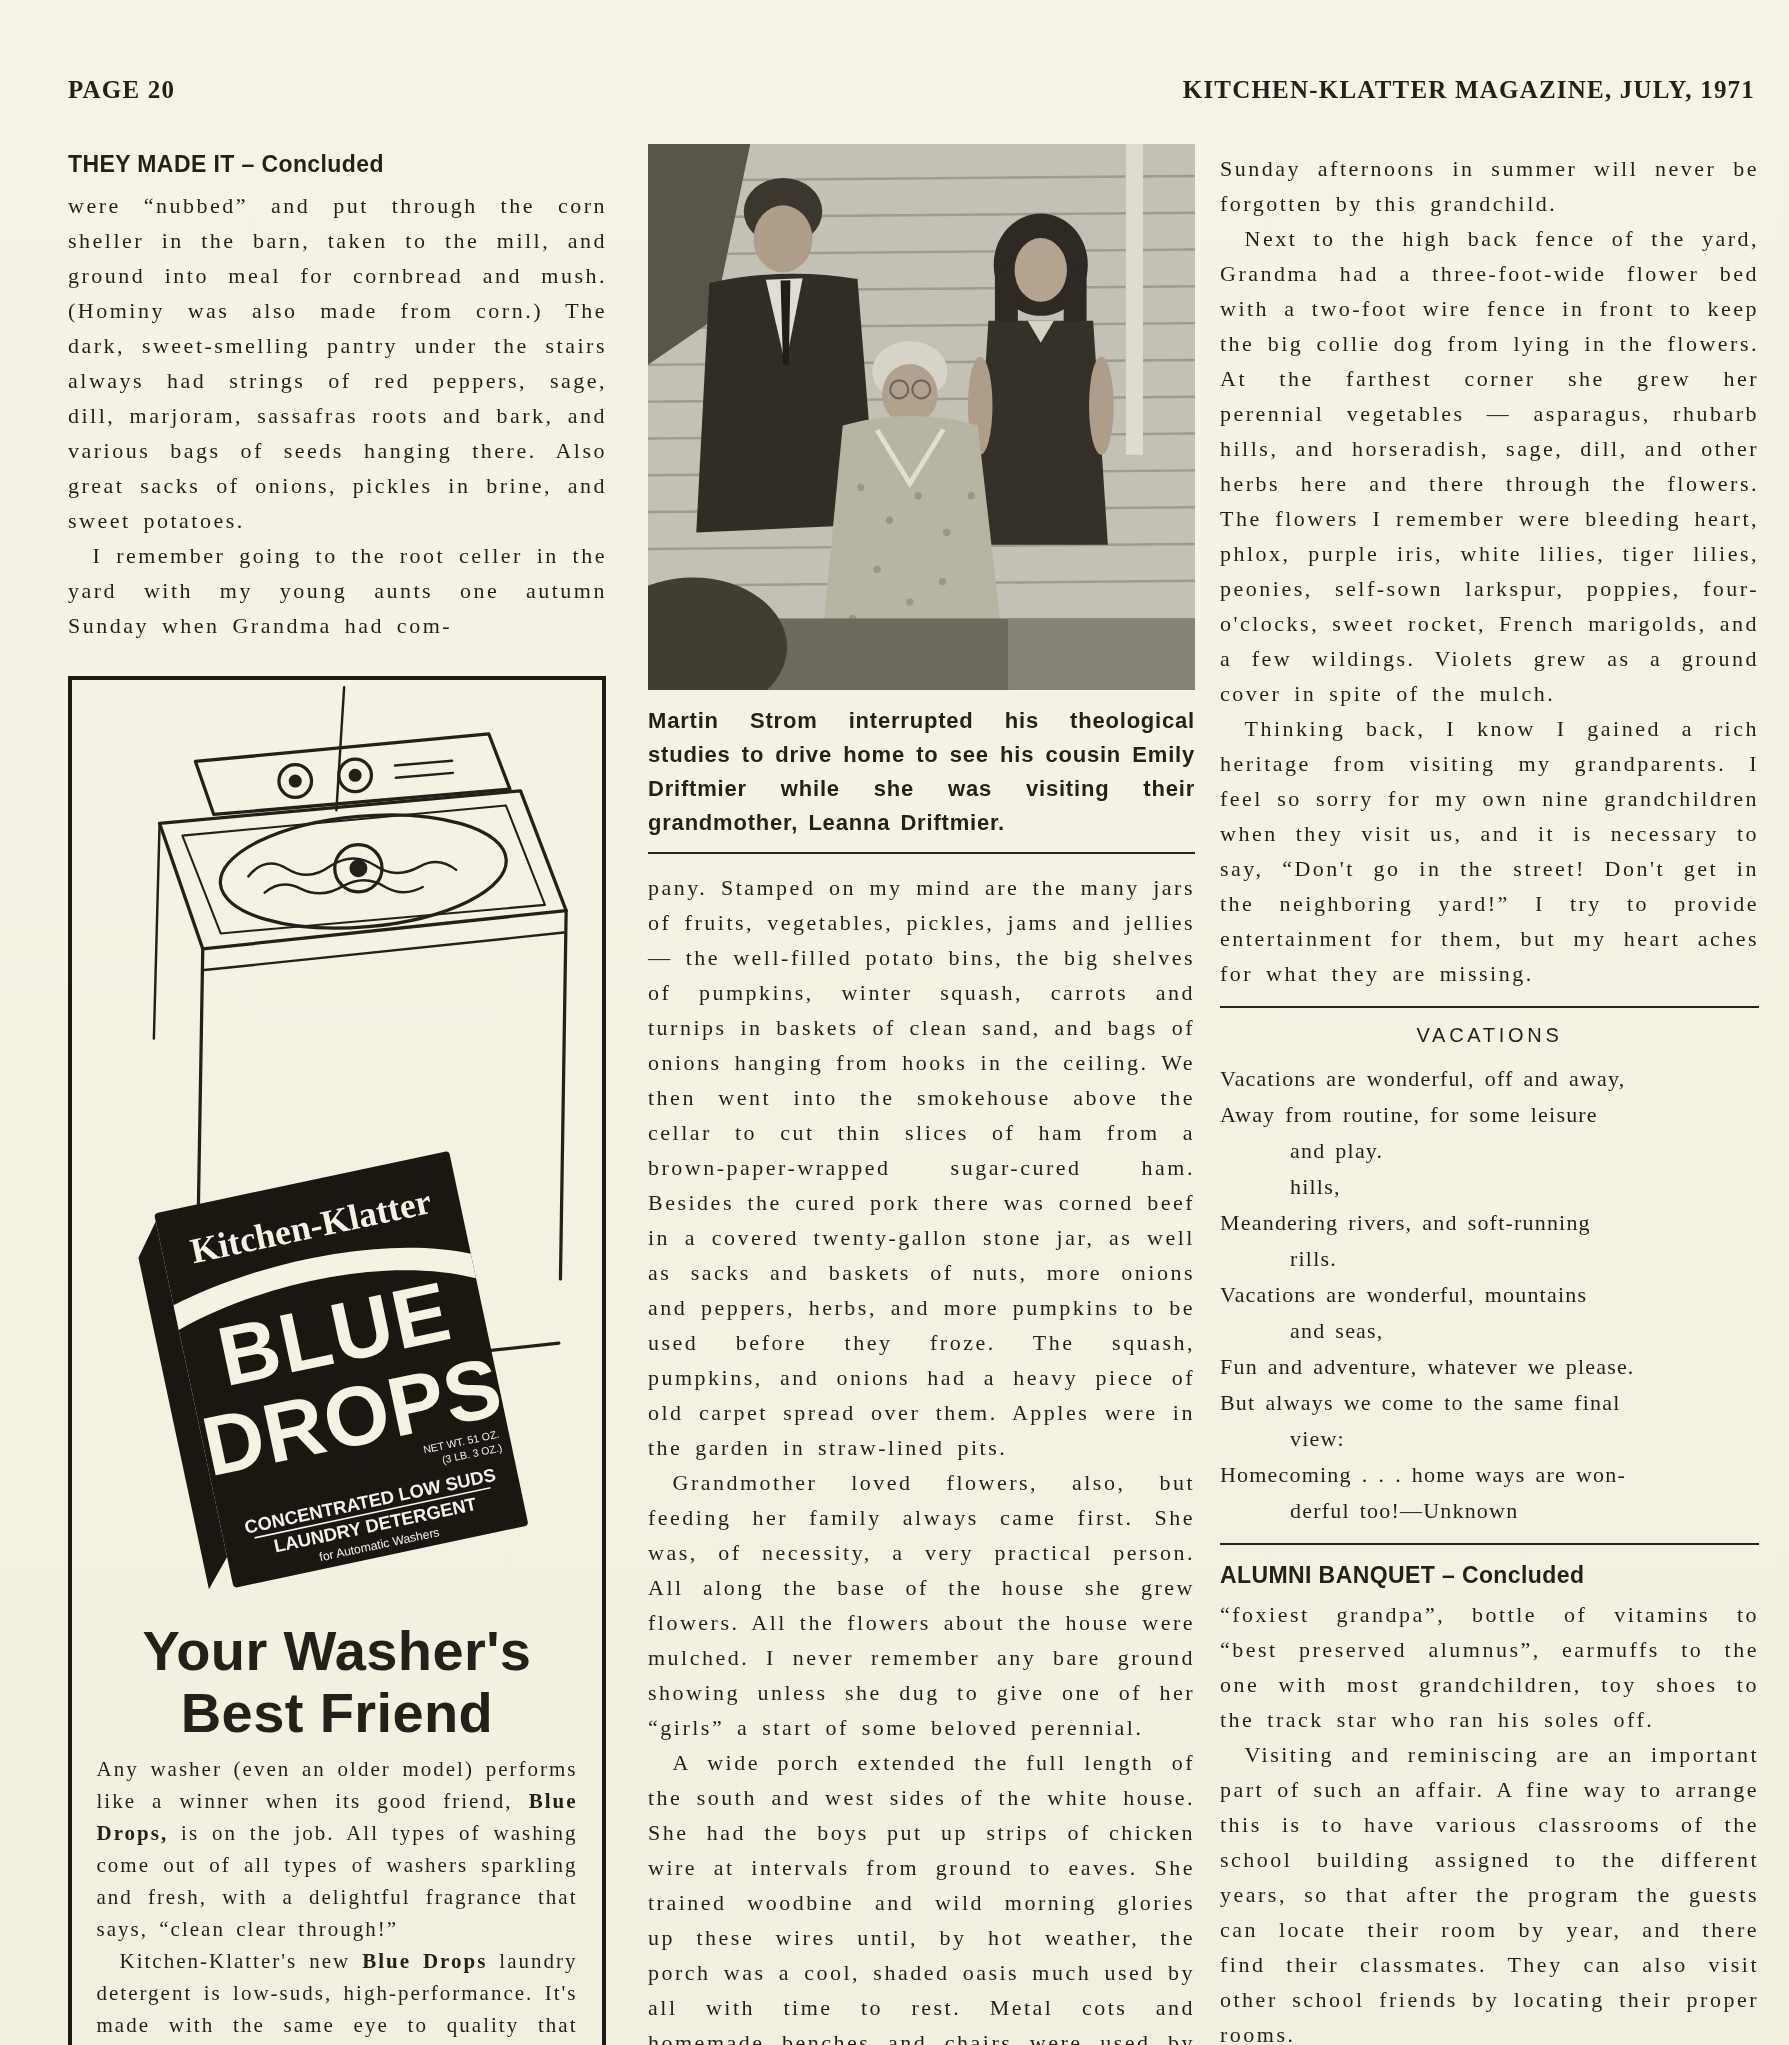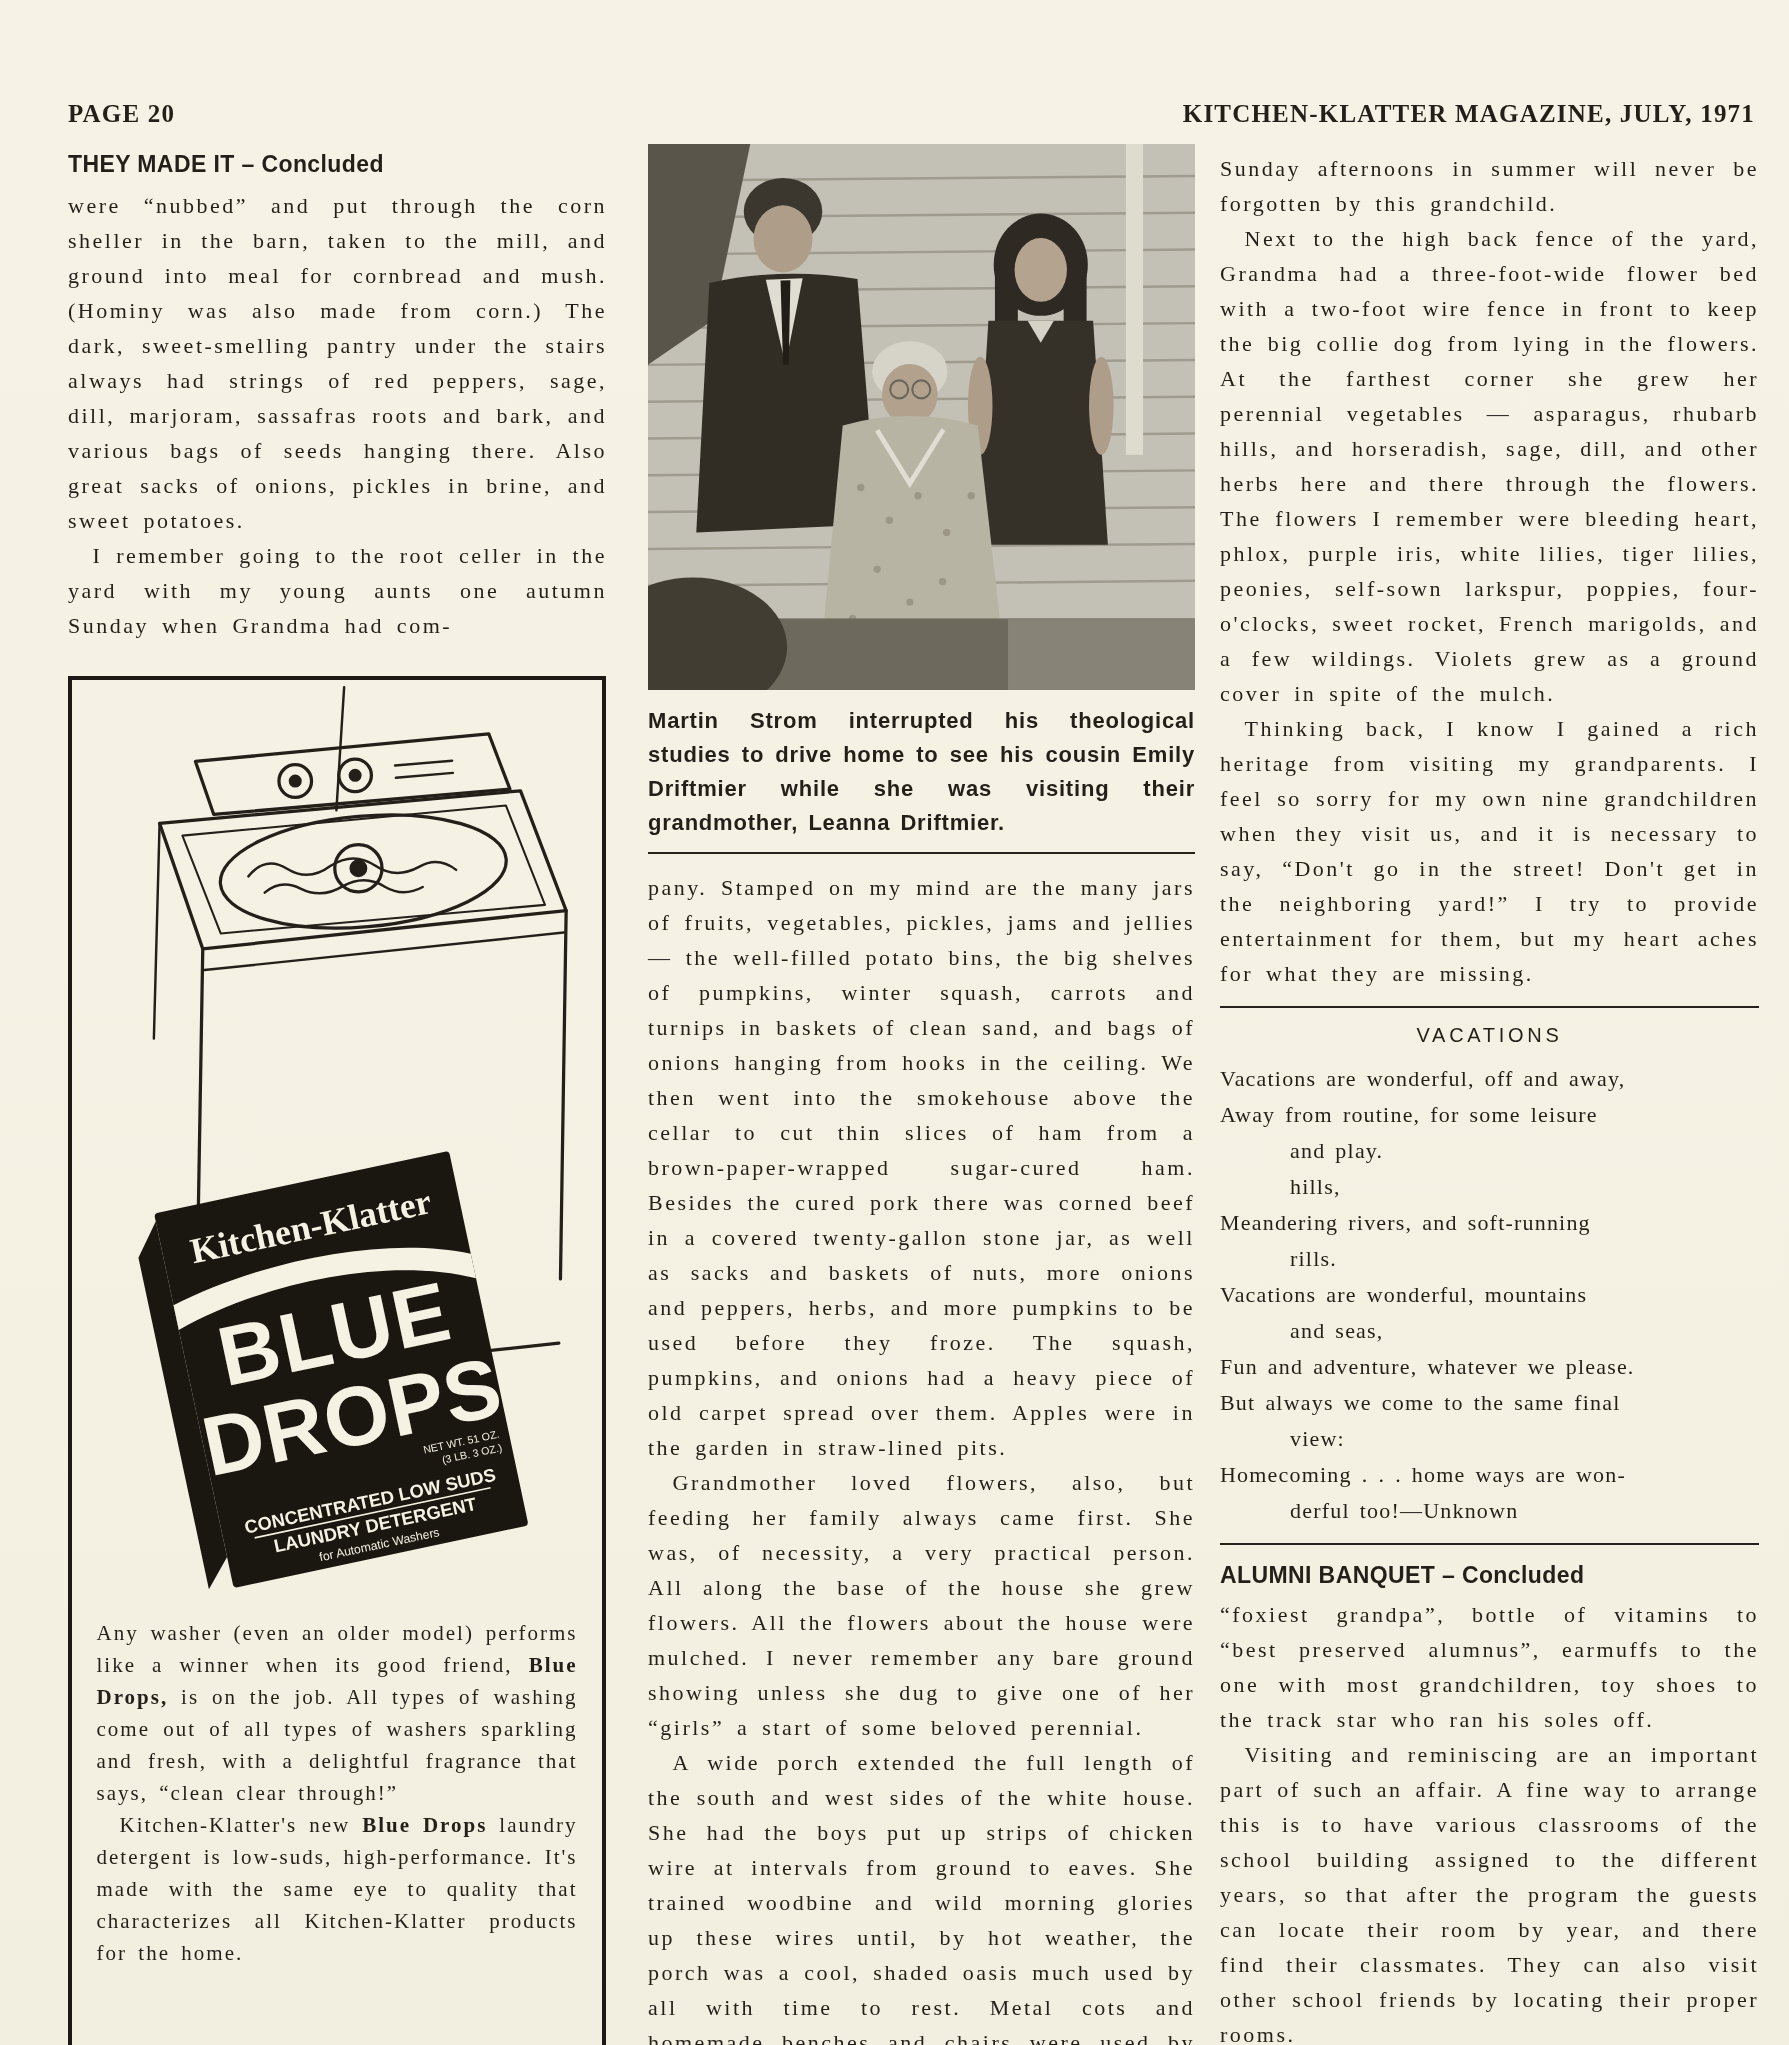--- a/index.html
+++ b/index.html
@@ -4,21 +4,21 @@
 <style>
   html,body{margin:0;padding:0;}
   body{
     width:1789px;height:2595px;position:relative;overflow:hidden;
     background:linear-gradient(180deg,#f6f2e5 0%,#f4f0e2 55%,#f0ecde 100%);
     color:#241f19;font-family:"Liberation Serif",serif;
   }
   .sans{font-family:"Liberation Sans",sans-serif;}
 
   
-  #header{position:absolute;top:76px;left:68px;width:1687px;display:flex;justify-content:space-between;align-items:flex-end;margin-top:24px;}
+  #header{position:absolute;top:76px;left:68px;width:1687px;display:flex;justify-content:space-between;align-items:flex-end;}
   #header .h{font-size:25px;font-weight:700;letter-spacing:1.2px;white-space:nowrap;}
 
   
   .col{position:absolute;top:0;}
   #col2{left:648px;width:547px;top:144px;}
   #col3{left:1220px;width:539px;top:151px;}
 
   .bodytext p{margin:0;text-align:justify;font-size:22px;line-height:35px;letter-spacing:2.5px;word-spacing:4.9px;}
   .bodytext p.ind{text-indent:24.5px;}
 
@@ -108,20 +108,24 @@
         <text x="344" y="244" font-size="26" fill="#f5f1e3" text-anchor="end">NET WT. 51 OZ.</text>
         <text x="344" y="278" font-size="26" fill="#f5f1e3" text-anchor="end">(3 LB. 3 OZ.)</text>
         <text x="0" y="346" font-size="45" font-weight="700" fill="#f5f1e3" text-anchor="middle">CONCENTRATED LOW SUDS</text>
         <rect x="-296" y="358" width="592" height="4" fill="#f5f1e3"></rect>
         <text x="0" y="406" font-size="45" font-weight="700" fill="#f5f1e3" text-anchor="middle">LAUNDRY DETERGENT</text>
         <text x="0" y="450" font-size="30" fill="#f5f1e3" text-anchor="middle">for Automatic Washers</text>
       </g>
     </svg>
   </div>
 
+  <div class="ad-head sans">
+    <div>Your Washer's</div>
+    <div>Best Friend</div>
+  </div>
 
   <div class="ad-body">
     <p><span>Any washer (even an older model) performs like a winner when its good friend, </span><b>Blue Drops,</b><span> is on the job. All types of washing come out of all types of washers sparkling and fresh, with a delightful fragrance that says, “clean clear through!”</span></p>
     <p class="ind"><span>Kitchen-Klatter's new </span><b>Blue Drops</b><span> laundry detergent is low-suds, high-performance. It's made with the same eye to quality that characterizes all Kitchen-Klatter products for the home.</span></p>
 
   </div>
 
 </div>
 
 <div id="col2" class="col">

